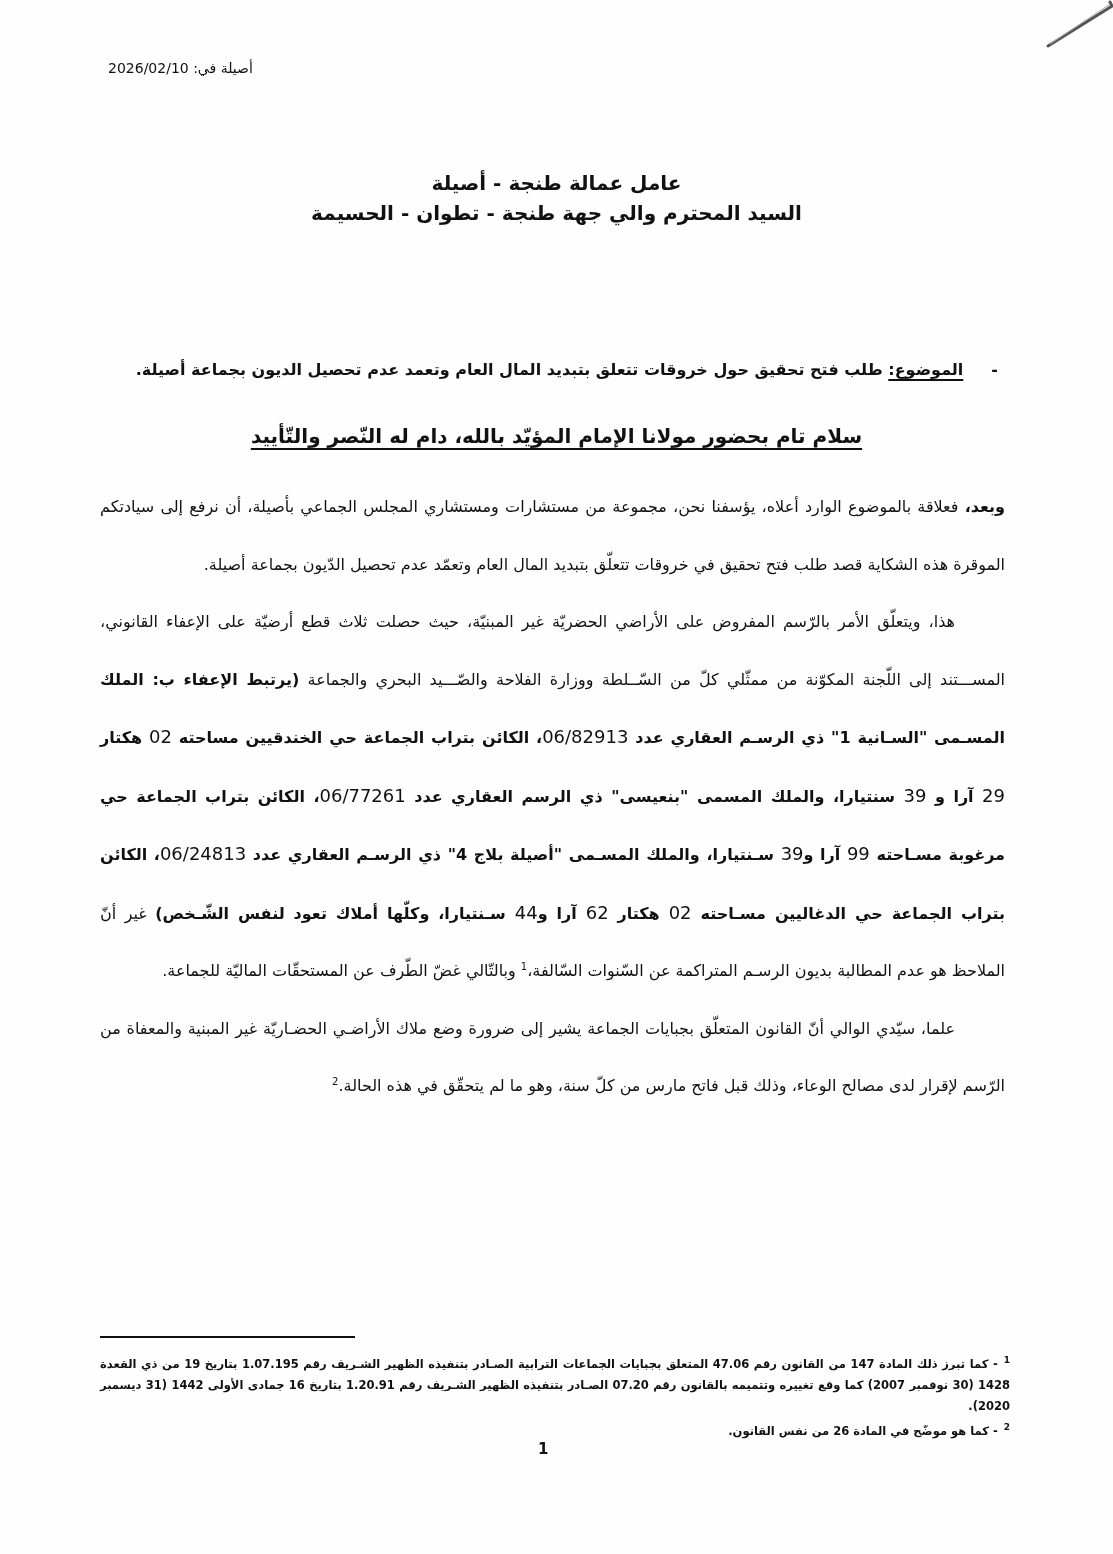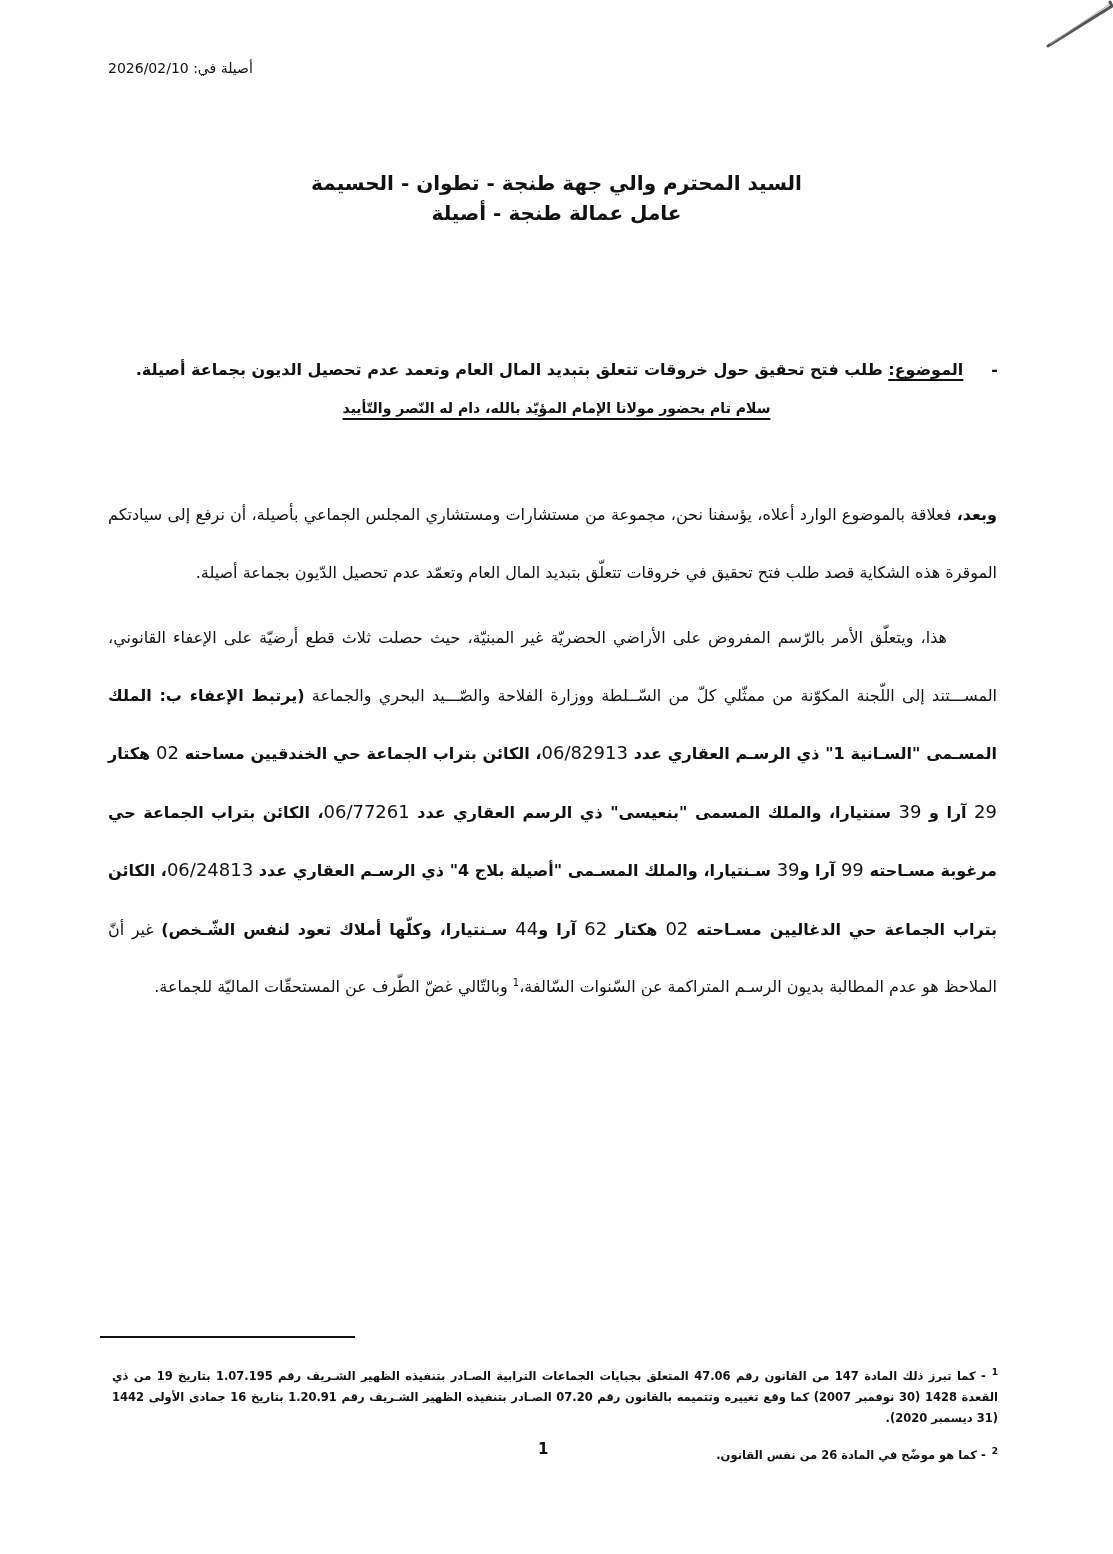--- a/index.html
+++ b/index.html
@@ -69,46 +69,46 @@
     .subject .dash {
       margin-left: 28px;
     }
     .subject .label {
       text-decoration: underline;
       text-decoration-thickness: 2px;
       text-underline-offset: 4px;
     }
     .salutation {
       position: absolute;
-      top: 400px;
+      top: 424px;
       left: 0;
       width: 1113px;
       text-align: center;
       direction: rtl;
-      font-size: 14px;
+      font-size: 20px;
       font-weight: bold;
     }
     .salutation span {
       text-decoration: underline;
       text-decoration-thickness: 2px;
       text-underline-offset: 5px;
     }
     .body-text {
       position: absolute;
       top: 478px;
       left: 100px;
       width: 905px;
       direction: rtl;
       text-align: justify;
       text-align-last: right;
       font-size: 16px;
       line-height: 57.5px;
     }
     .body-text p {
-      margin: 8px;
+      margin: 0;
     }
     .body-text p.indent {
       text-indent: 50px;
     }
     .body-text .b {
       font-weight: bold;
     }
     .body-text .num {
       font-weight: normal;
       font-size: 18px;
@@ -131,21 +131,21 @@
       left: 100px;
       width: 910px;
       direction: rtl;
       font-size: 11.5px;
       line-height: 21px;
       font-weight: bold;
       text-align: justify;
       text-align-last: right;
     }
     .footnotes p {
-      margin: 12px;
+      margin: 0;
     }
     .footnotes .fn-mark {
       font-size: 9px;
       vertical-align: super;
       margin-left: 6px;
     }
     .page-number {
       position: absolute;
       top: 1440px;
       left: 538px;
@@ -163,37 +163,38 @@
     <path d="M70 4 L10 44" stroke="#aaa" stroke-width="1" fill="none"></path>
   </svg>
 
   <div class="date-line">
     <span>أصيلة في:</span>
     <span>2026/02/10</span>
   </div>
 
 
   <div class="recipient">
+    <div>عامل عمالة طنجة - أصيلة</div>
     <div>السيد المحترم والي جهة طنجة - تطوان - الحسيمة</div>
-    <div>عامل عمالة طنجة - أصيلة</div>
   </div>
 
   <div class="subject">
     <span class="dash">-</span><span class="label">الموضوع:</span><span> طلب فتح تحقيق حول خروقات تتعلق بتبديد المال العام وتعمد عدم تحصيل الديون بجماعة أصيلة.</span>
   </div>
 
   <div class="salutation">
     <span>سلام تام بحضور مولانا الإمام المؤيّد بالله، دام له النّصر والتّأييد</span>
   </div>
 
   <div class="body-text">
     <p><span class="b">وبعد،</span><span> فعلاقة بالموضوع الوارد أعلاه، يؤسفنا نحن، مجموعة من مستشارات ومستشاري المجلس الجماعي بأصيلة، أن نرفع إلى سيادتكم الموقرة هذه الشكاية قصد طلب فتح تحقيق في خروقات تتعلّق بتبديد المال العام وتعمّد عدم تحصيل الدّيون بجماعة أصيلة.</span></p>
 
     <p class="indent"><span>هذا، ويتعلّق الأمر بالرّسم المفروض على الأراضي الحضريّة غير المبنيّة، حيث حصلت ثلاث قطع أرضيّة على الإعفاء القانوني، المســـتند إلى اللّجنة المكوّنة من ممثّلي كلّ من السّــلطة ووزارة الفلاحة والصّـــيد البحري والجماعة </span><span class="b">(يرتبط الإعفاء ب: الملك المسـمى "السـانية 1" ذي الرسـم العقاري عدد </span><span class="num">06/82913</span><span class="b">، الكائن بتراب الجماعة حي الخندقيين مساحته </span><span class="num">02</span><span class="b"> هكتار </span><span class="num">29</span><span class="b"> آرا و </span><span class="num">39</span><span class="b"> سنتيارا، والملك المسمى "بنعيسى" ذي الرسم العقاري عدد </span><span class="num">06/77261</span><span class="b">، الكائن بتراب الجماعة حي مرغوبة مسـاحته </span><span class="num">99</span><span class="b"> آرا و</span><span class="num">39</span><span class="b"> سـنتيارا، والملك المسـمى "أصيلة بلاج 4" ذي الرسـم العقاري عدد </span><span class="num">06/24813</span><span class="b">، الكائن بتراب الجماعة حي الدغاليين مسـاحته </span><span class="num">02</span><span class="b"> هكتار </span><span class="num">62</span><span class="b"> آرا و</span><span class="num">44</span><span class="b"> سـنتيارا، وكلّها أملاك تعود لنفس الشّـخص)</span><span> غير أنّ الملاحظ هو عدم المطالبة بديون الرسـم المتراكمة عن السّنوات السّالفة،</span><sup>1</sup><span> وبالتّالي غضّ الطّرف عن المستحقّات الماليّة للجماعة.</span></p>
 
+    <p class="indent"><span>علما، سيّدي الوالي أنّ القانون المتعلّق بجبايات الجماعة يشير إلى ضرورة وضع ملاك الأراضـي الحضـاريّة غير المبنية والمعفاة من الرّسم لإقرار لدى مصالح الوعاء، وذلك قبل فاتح مارس من كلّ سنة، وهو ما لم يتحقّق في هذه الحالة.</span><sup>2</sup></p>
   </div>
 
   <div class="footnote-rule"></div>
 
   <div class="footnotes">
     <p><span class="fn-mark">1</span><span>- كما تبرز ذلك المادة 147 من القانون رقم 47.06 المتعلق بجبايات الجماعات الترابية الصـادر بتنفيذه الظهير الشـريف رقم 1.07.195 بتاريخ 19 من ذي القعدة 1428 (30 نوفمبر 2007) كما وقع تغييره وتتميمه بالقانون رقم 07.20 الصـادر بتنفيذه الظهير الشـريف رقم 1.20.91 بتاريخ 16 جمادى الأولى 1442 (31 ديسمبر 2020).</span></p>
     <p><span class="fn-mark">2</span><span>- كما هو موضّح في المادة 26 من نفس القانون.</span></p>
   </div>
 
   <div class="page-number">1</div>

